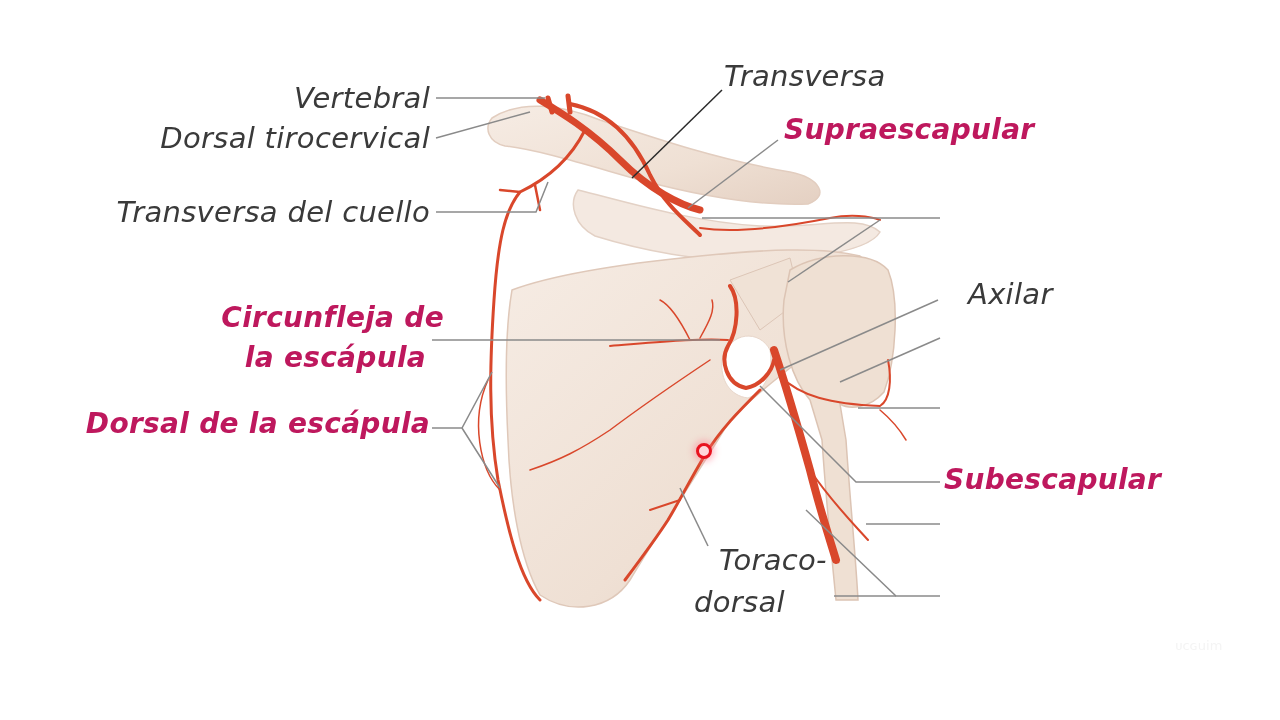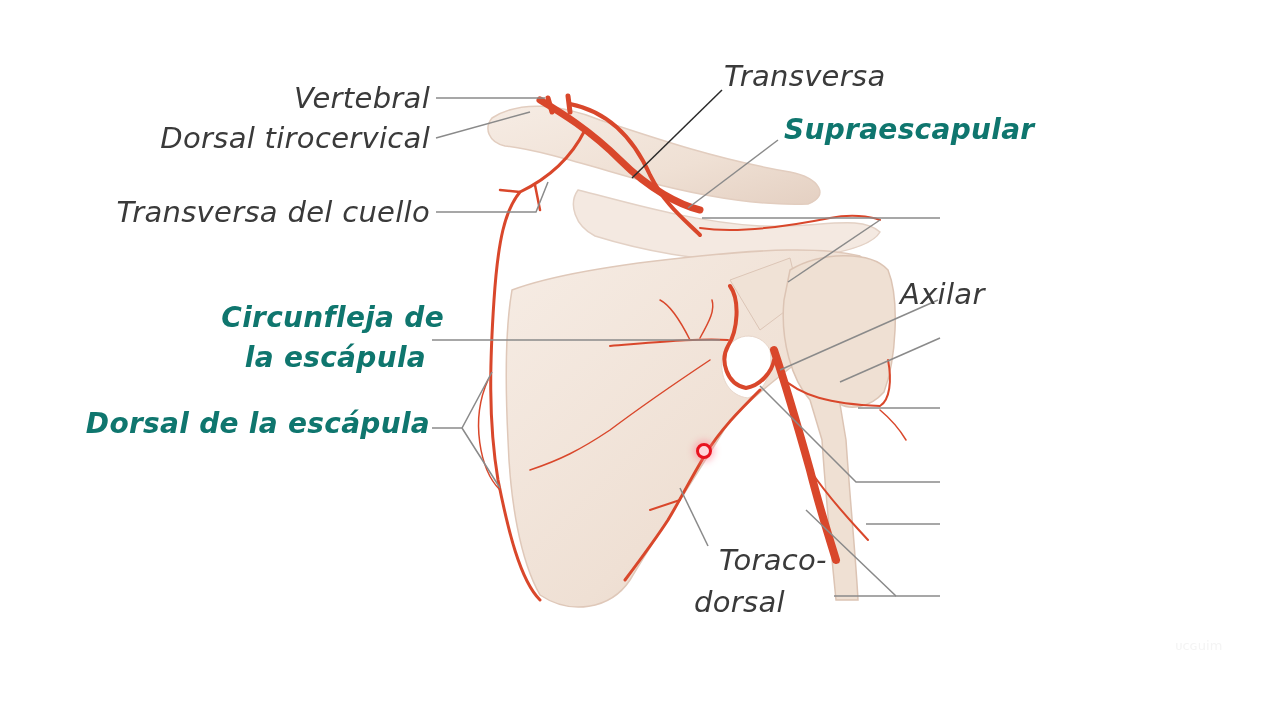--- a/index.html
+++ b/index.html
@@ -2,21 +2,21 @@
 <html><head>
 <meta charset="utf-8">
 <style>
   html, body { margin:0; padding:0; }
   body { width:1280px; height:720px; background:#ffffff; position:relative; overflow:hidden;
          font-family:"DejaVu Sans", sans-serif; }
   .stage { position:absolute; left:0; top:0; width:1280px; height:712px; }
   svg.art { position:absolute; left:0; top:0; }
   .lbl { position:absolute; font-style:italic; color:#2a2a2a; white-space:nowrap; line-height:1; }
   .lbl.thin { font-weight:normal; font-size:29px; color:#3a3a3a; letter-spacing:0.3px; }
-  .lbl.bold { font-weight:bold; font-size:28px; color:#0f766e; letter-spacing:0.3px; }
+  .lbl.bold { font-weight:bold; font-size:28px; color:#be185d; letter-spacing:0.3px; }
   .right { text-align:right; }
   .cursor { position:absolute; width:10px; height:10px; border-radius:50%; border:3px solid #e8121f;
             background:#ffd6da; box-shadow:0 0 6px 3px rgba(255,120,140,0.45); }
   .wm { position:absolute; left:1175px; top:638px; font-size:13px; color:#f4f4f4; }
 </style>
 </head>
 <body>
 
 <div class="stage">
 
@@ -98,20 +98,21 @@
 
   <div class="lbl thin right" style="right:850px; top:84px;">Vertebral</div>
   <div class="lbl thin right" style="right:850px; top:124px;">Dorsal tirocervical</div>
   <div class="lbl thin right" style="right:850px; top:198px;text-align:center;">Transversa del cuello</div>
   <div class="lbl bold right" style="right:836px; top:304px;">Circunfleja de</div>
   <div class="lbl bold right" style="right:850px; top:410px;">Dorsal de la escápula</div>
   <div class="lbl bold right" style="right:854px; top:344px;">la escápula</div>
 
   <div class="lbl thin" style="left:724px; top:62px;">Transversa</div>
   <div class="lbl bold" style="left:784px; top:116px;">Supraescapular</div>
-  <div class="lbl thin" style="left:900px; top:280px;text-align:right;">Axilar</div>
+  <div class="lbl thin" style="left:968px; top:280px;text-align:right;">Axilar</div>
+  <div class="lbl bold" style="left:944px; top:466px;">Subescapular</div>
   <div class="lbl thin" style="left:719px; top:546px;">Toraco-</div>
   <div class="lbl thin" style="left:694px; top:588px;">dorsal</div>
 
   <div class="cursor" style="left:696px; top:443px;"></div>
 
   <div class="wm">ᴜcɢuim</div>
 </div>
 
 </body></html>

